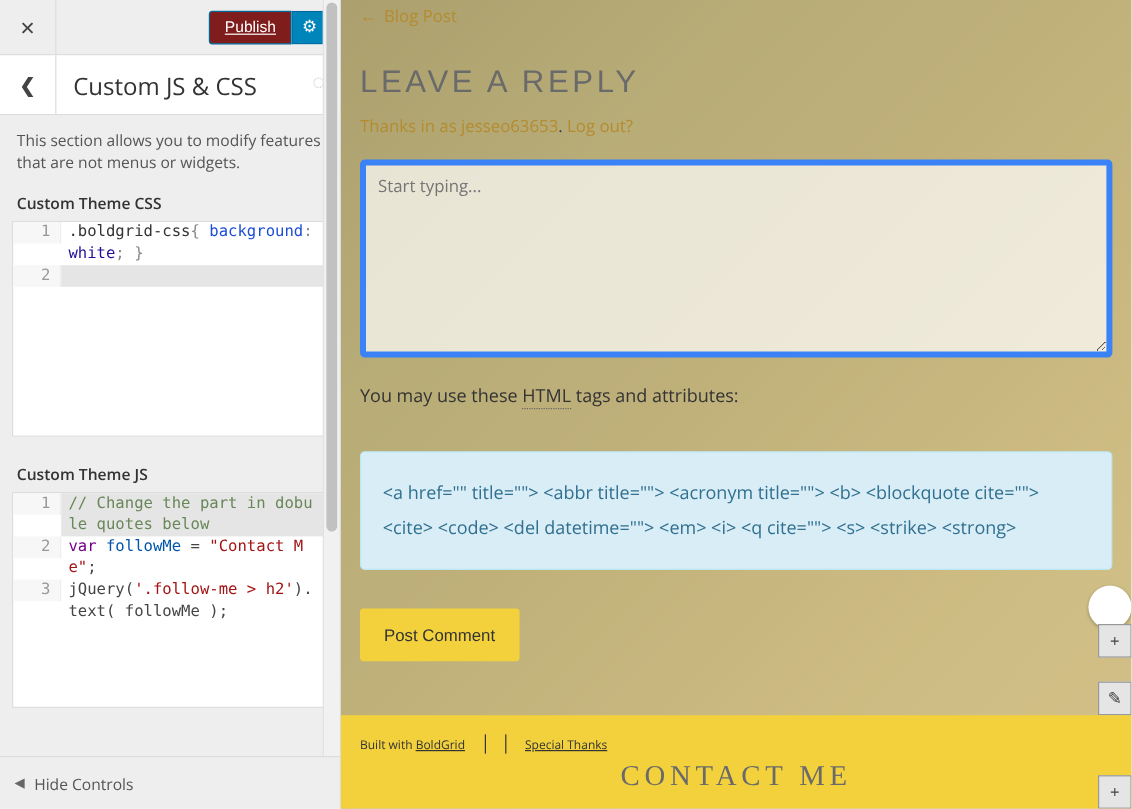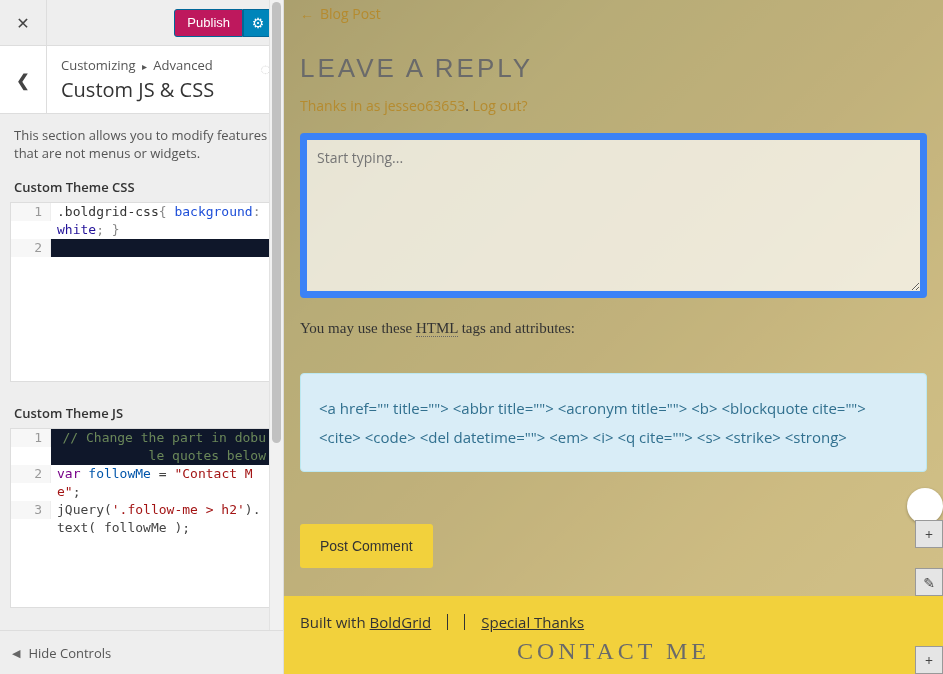--- a/index.html
+++ b/index.html
@@ -3,62 +3,62 @@
   <meta charset="utf-8">
   <style>
     * { box-sizing: border-box; margin: 0; padding: 0; }
     body { font-family: -apple-system, "Open Sans", Helvetica, Arial, sans-serif; font-size: 13px; color: #444; width: 943px; height: 674px; overflow: hidden; position: relative; }
     .customizer { display: flex; height: 100%; }
     .sidebar { width: 284px; background: #eee; display: flex; flex-direction: column; border-right: 1px solid #ddd; position: relative; }
     .sidebar-scroll { flex: 1; overflow-y: auto; }
     .topbar { display: flex; align-items: center; justify-content: space-between; height: 46px; background: #eee; border-bottom: 1px solid #ddd; }
     .close-btn { width: 47px; height: 46px; display: flex; align-items: center; justify-content: center; font-size: 16px; color: #444; cursor: pointer; border-right: 1px solid #ddd; }
     .top-actions { display: flex; align-items: center; gap: 0; padding-right: 10px; }
-    .publish-btn { background: #be185d; color: #fff; border: none; height: 28px; padding: 0 12px; font-size: 13px; border-radius: 3px 0 0 3px; cursor: pointer; border: 1px solid #006799; }
+    .publish-btn { background: #7f1d1d; color: #fff; border: none; height: 28px; padding: 0 12px; font-size: 13px; border-radius: 3px 0 0 3px; cursor: pointer; border: 1px solid #006799; text-decoration: underline; }
     .gear-btn { background: #0085ba; color: #fff; border: 1px solid #006799; border-left: 1px solid rgba(0,0,0,0.2); height: 28px; width: 30px; display:flex; align-items:center; justify-content:center; border-radius: 0 3px 3px 0; cursor: pointer; font-size: 14px; }
     .section-header { display: flex; align-items: stretch; background: #fff; border-bottom: 1px solid #ddd; }
     .back-btn { width: 47px; display: flex; align-items: center; justify-content: center; border-right: 1px solid #ddd; cursor: pointer; font-size: 16px; font-weight: bold; }
     .section-title { flex: 1; padding: 10px 14px; position: relative; }
     .breadcrumb { font-size: 13px; color: #555; }
     .breadcrumb .sep { font-size: 10px; padding: 0 3px; }
     .section-name { font-size: 20px; font-weight: 400; color: #333; margin-top: 2px; }
     .help-icon { position: absolute; top: 10px; right: 12px; color: #ccc; font-size: 18px; cursor: pointer; }
     .description { padding: 12px 14px 10px; color: #555; font-size: 13px; line-height: 1.4; }
     .field-label { padding: 6px 14px 6px; font-weight: 600; font-size: 13px; color: #333; }
     .code-editor { margin: 0 10px 16px; background: #fff; border: 1px solid #ddd; font-family: "Consolas", monospace; font-size: 13px; height: 180px; }
     .code-line { display: flex; }
     .gutter { width: 40px; text-align: right; padding: 0 8px 0 0; color: #999; background: #f7f7f7; border-right: 1px solid #eee; flex-shrink: 0; line-height: 18px; height: 18px; }
     .code { padding: 0 6px; white-space: pre-wrap; word-break: break-all; line-height: 18px; flex: 1; }
-    .code.current { background: #0f172a; text-align: right; }
+    .code.current { background: #e5e5e5; }
     .code .sel { color: #333; }
     .code .punct { color: #888; }
     .code .prop { color: #1d4ed8; }
     .code .kw { color: #708; }
     .code .cmt { color: #6a8759; }
     .code .str { color: #a31515; }
     .code .var2 { color: #05a; }
     .hide-controls { height: 44px; border-top: 1px solid #ddd; display: flex; align-items: center; padding: 0 12px; gap: 8px; cursor: pointer; color: #555; font-size: 13px; background: #eee; }
     .hide-controls .tri { font-size: 11px; color: #666; }
     .preview { flex: 1; position: relative; overflow: hidden; }
     .preview-bg { position: absolute; inset: 0; background: linear-gradient(135deg, #6b7555 0%, #8a9466 25%, #a7a06d 50%, #c6b87a 75%, #d4c58a 100%); filter: saturate(0.6) brightness(0.9); }
     .overlay { position: absolute; inset: 0; background: rgba(232,206,129,0.55); }
     .preview-content { position: relative; padding: 0 16px; height: 100%; overflow: hidden; }
     .back-link { display: inline-flex; align-items: center; gap: 6px; color: #b58b2f; font-size: 14px; padding-top: 4px; }
     .back-link .arrow { font-size: 14px; }
     .reply-title { font-family: Liberation Sans, sans-serif; font-size: 26px; color: #6a6a6a; margin: 30px 0 12px; letter-spacing: 3px; font-weight: 400; }
     .login-line { font-size: 14px; color: #444; }
     .login-line a { color: #b58b2f; text-decoration: none; }
     .login-line .dot { color: #444; }
-    .comment-text { width: calc(100% - 0px); height: 165px; margin-top: 18px; border: 7px solid #3b82f6; border-radius: 4px; padding: 8px 10px; font-size: 14px; font-family: inherit; resize: both; background: rgba(255,255,255,0.7); }
-    .mayuse { margin-top: 18px; font-size: 15px; color: #333; font-family: Liberation Serif, serif; }
+    .comment-text { width: calc(100% - 0px); height: 165px; margin-top: 18px; border: 5px solid #3b82f6; border-radius: 4px; padding: 8px 10px; font-size: 14px; font-family: inherit; resize: both; background: rgba(255,255,255,0.7); }
+    .mayuse { margin-top: 18px; font-size: 15px; color: #333; }
     .mayuse abbr { border-bottom: 1px dotted #666; text-decoration: none; cursor: help; }
     .tags-box { margin-top: 36px; background: #d9edf7; border: 1px solid #bce8f1; color: #31708f; padding: 20px 18px; font-size: 15px; line-height: 1.9; border-radius: 4px; }
-    .post-btn { margin-top: 52px; background: #f2d13c; border: none; padding: 14px 20px; font-size: 14px; color: #333; border-radius: 3px; cursor: pointer; }
+    .post-btn { margin-top: 32px; background: #f2d13c; border: none; padding: 14px 20px; font-size: 14px; color: #333; border-radius: 3px; cursor: pointer; }
     .footer-bar { position: absolute; bottom: 0; left: 0; right: 0; height: 78px; background: #f2d13c; }
-    .footer-top { display: flex; align-items: center; gap: 16px; padding: 16px 16px 0; font-size: 15px; color: #333; }
+    .footer-top { display: flex; align-items: center; gap: 16px; padding: 16px 16px 0; font-size: 10px; color: #333; }
     .footer-top a { color: #333; text-decoration: underline; }
     .divider { width: 1px; height: 16px; background: #333; }
     .contact-me { font-family: Georgia, serif; font-size: 24px; color: #6a6a6a; letter-spacing: 4px; text-align:center; margin-top: 6px; }
     .edit-tools { position: absolute; right: 0; bottom: 78px; display: flex; flex-direction: column; }
     .edit-tool { width: 28px; height: 28px; display: flex; align-items: center; justify-content: center; background: #e5e5e5; border: 1px solid #999; font-size: 14px; cursor: pointer; }
     .edit-tools2 { position: absolute; right: 0; bottom: 0; display: flex; flex-direction: column; }
     .circle-btn { position: absolute; right: 0px; bottom: 150px; width: 36px; height: 36px; border-radius: 50%; background: #fff; box-shadow: 0 1px 3px rgba(0,0,0,0.3); cursor: pointer; overflow: hidden; }
     .scrollbar-fake { position: absolute; top: 0; right: 0; bottom: 44px; width: 14px; background: #f1f1f1; border-left: 1px solid #e2e2e2; }
     .scrollbar-fake::after { content:""; position:absolute; left:2px; right:2px; top:2px; height: 70%; background:#c1c1c1; border-radius:6px; }
   </style>
@@ -80,25 +80,20 @@
       </div>
     </div>
 
     <div class="sidebar-scroll">
 
     <div class="section-header">
       <div class="back-btn">
         <span>❮</span>
       </div>
       <div class="section-title">
-        <div class="breadcrumb">
-          <span>Customizing</span>
-          <span class="sep">▸</span>
-          <span>Advanced</span>
-        </div>
         <div class="section-name">Custom JS &amp; CSS</div>
         <div class="help-icon">
           <span>◌</span>
         </div>
       </div>
     </div>
 
     <div class="description">This section allows you to modify features that are not menus or widgets.</div>
 
     <div class="field-label">Custom Theme CSS</div>

